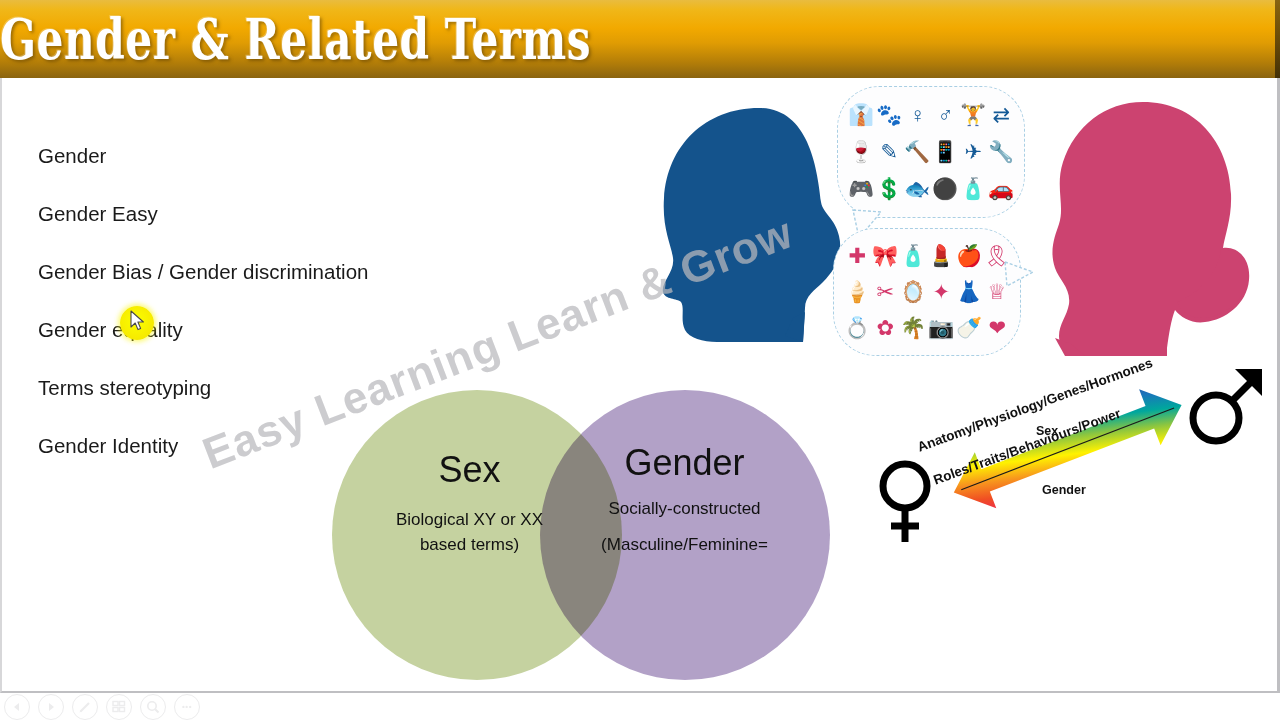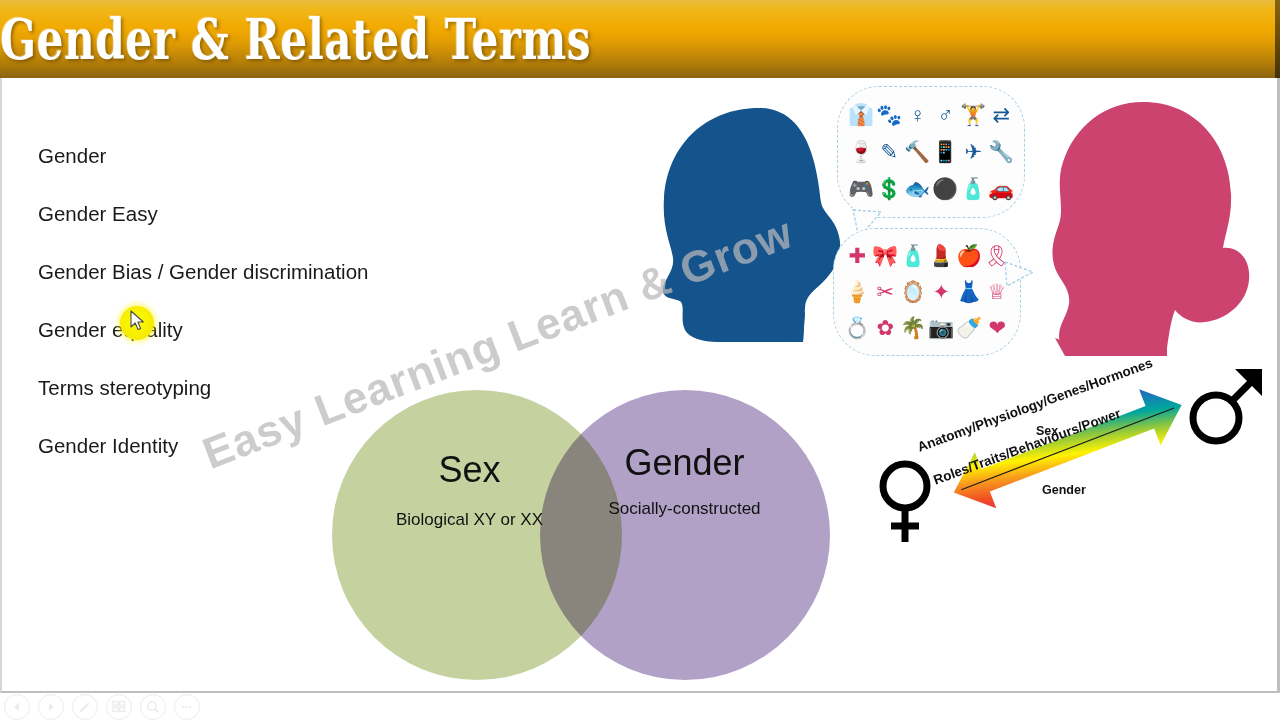--- a/index.html
+++ b/index.html
@@ -212,25 +212,27 @@
       </svg>
     </div>
 
     <div class="venn">
       <div class="circle circle-left"></div>
       <div class="circle circle-right"></div>
 
       <div class="venn-label venn-left-block">
         <div class="venn-title">Sex</div>
         <div class="venn-sub" style="margin-top:20px;">Biological XY or XX</div>
+        <div class="venn-sub">based terms)</div>
       </div>
 
       <div class="venn-label venn-right-block">
         <div class="venn-title">Gender</div>
         <div class="venn-sub" style="margin-top:16px;">Socially-constructed</div>
+        <div class="venn-sub" style="margin-top:11px;">(Masculine/Feminine=</div>
       </div>
     </div>
 
     <div class="spectrum">
       <svg width="400" height="190" viewBox="0 0 400 190">
         <defs>
           <linearGradient id="rainbow" x1="0" y1="1" x2="1" y2="0">
             <stop offset="0%" stop-color="#ec1c63"></stop>
             <stop offset="16%" stop-color="#f04e23"></stop>
             <stop offset="30%" stop-color="#f7941e"></stop>

